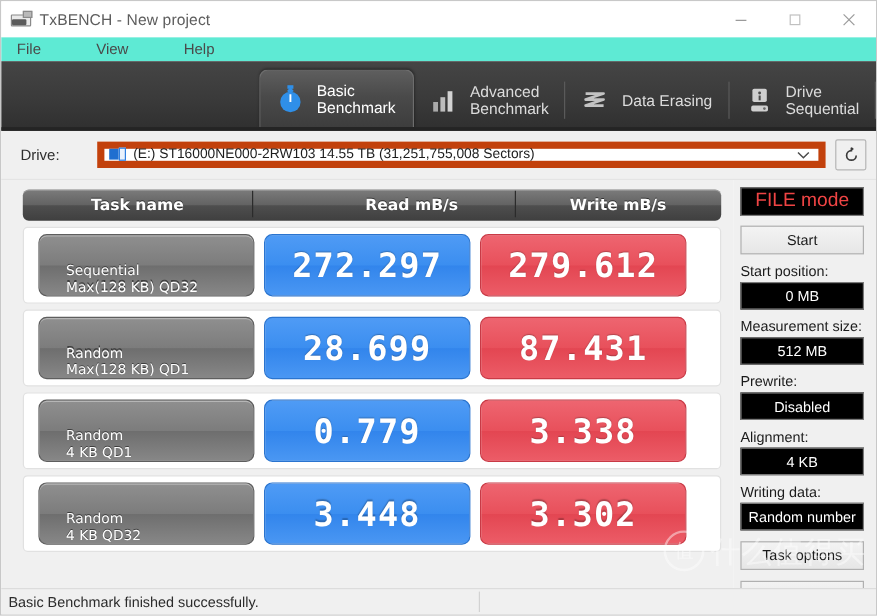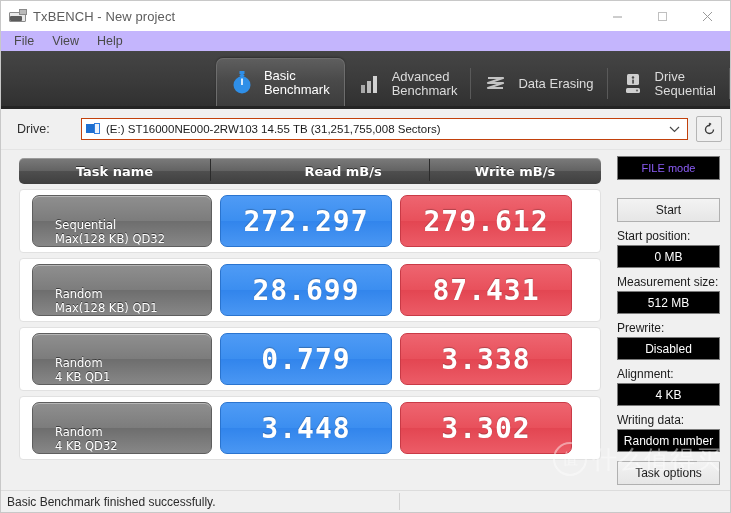--- a/index.html
+++ b/index.html
@@ -16,21 +16,21 @@
   .tb-icon{width:17px;height:14px;margin-left:8px;margin-right:7px;position:relative;flex:0 0 auto;}
   .tb-icon .body{position:absolute;left:0;top:3px;width:15px;height:8px;background:#e9e9e9;border:1px solid #8a8a8a;border-radius:1px;}
   .tb-icon .front{position:absolute;left:1px;top:7px;width:12px;height:5px;background:#5b5b5b;border-radius:1px;}
   .tb-icon .plug{position:absolute;left:10px;top:0px;width:6px;height:4px;background:#b9b9b9;border:1px solid #8a8a8a;}
   .tb-title{font-size:13px;color:#5d5d5d;letter-spacing:.1px;}
   .wincontrols{position:absolute;right:0;top:0;height:30px;display:flex;}
   .wc{width:45px;height:30px;display:flex;align-items:center;justify-content:center;color:#9a9a9a;}
   .wc svg{display:block;}
 
   
-  .menubar{height:20px;background:#c4b5fd;display:flex;align-items:center;padding-left:8px;}
+  .menubar{height:20px;background:#5eead4;display:flex;align-items:center;padding-left:8px;gap:28px;}
   .menu-item{font-size:12.5px;color:#4a4a4a;padding:1px 9px 2px 5px;margin-right:4px;}
 
   
   .tabstrip{height:58px;background:#3b3b3b;display:flex;align-items:flex-end;position:relative;
             background:linear-gradient(to bottom,#454545 0%,#3a3a3a 55%,#2f2f2f 100%);justify-content:flex-end;}
   .tabstrip:after{content:"";position:absolute;left:0;right:0;bottom:0;height:3px;background:#242424;}
   .tab{height:45px;display:flex;align-items:center;padding:0 14px 0 12px;position:relative;margin-bottom:3px;}
   .tab .sep{position:absolute;right:0;top:7px;bottom:7px;width:1px;background:#5a5a5a;}
   .tab.active{
     background:linear-gradient(to bottom,#5e5e5e 0%,#4a4a4a 45%,#3d3d3d 100%);
@@ -38,21 +38,21 @@
     margin-left:7px;height:47px;box-shadow:0 -1px 2px rgba(0,0,0,.3);
   }
   .tab-ico{width:26px;height:26px;margin-right:9px;flex:0 0 auto;position:relative;}
   .tab-lbl{font-size:13px;color:#dcdcdc;line-height:14px;white-space:nowrap;}
   .tab.active .tab-lbl{color:#ffffff;}
   .tab-lbl .l2{display:block;}
 
   
   .driverow{height:40px;background:#f0f0f0;display:flex;align-items:center;padding:0 8px;border-bottom:1px solid #e4e4e4;}
   .drive-label{font-size:12.5px;color:#2e2e2e;width:72px;padding-left:8px;box-sizing:border-box;}
-  .combo{flex:1;height:22px;background:#ffffff;border:1px solid #c2410c;display:flex;align-items:center;padding:0 4px;position:relative;box-sizing:border-box;}
+  .combo{flex:1;height:22px;background:#ffffff;border:6px solid #c2410c;display:flex;align-items:center;padding:0 4px;position:relative;box-sizing:border-box;}
   .drive-ico{width:14px;height:12px;position:relative;margin-right:6px;flex:0 0 auto;}
   .drive-ico .d1{position:absolute;left:0;top:1px;width:8px;height:9px;background:#1f6fd0;}
   .drive-ico .d2{position:absolute;left:8px;top:0px;width:6px;height:11px;border:1px solid #2f7fe0;box-sizing:border-box;background:#eaf2fd;}
   .combo-text{font-size:11.5px;color:#1c1c1c;white-space:nowrap;overflow:hidden;}
   .combo-arrow{position:absolute;right:7px;top:0;bottom:0;display:flex;align-items:center;color:#4a4a4a;}
   .refresh-btn{width:24px;height:24px;margin-left:8px;background:#f0f0f0;border:1px solid #b5b5b5;border-radius:2px;display:flex;align-items:center;justify-content:center;flex:0 0 auto;}
 
   
   .body-wrap{display:flex;height:352px;}
   .left{width:610px;background:#f0f0f0;padding:8px 10px 0 18px;box-sizing:border-box;}
@@ -78,21 +78,21 @@
   .val{width:172px;height:52px;margin-left:8px;border-radius:7px;box-sizing:border-box;
       display:flex;align-items:center;justify-content:center;
       font-family:"DejaVu Sans Mono","Liberation Mono",monospace;
       font-size:28px;font-weight:bold;color:#ffffff;letter-spacing:1px;
       text-shadow:0 -1px 1px rgba(0,0,0,.25);}
   .val.read{background:linear-gradient(to bottom,#4f9bf5 0%,#3b8ef0 50%,#3285ec 51%,#4a97f3 100%);border:1px solid #2a74cf;}
   .val.write{background:linear-gradient(to bottom,#ee6570 0%,#e8505b 50%,#e34652 51%,#ec5c67 100%);border:1px solid #c93a46;}
 
   
   .mode-field{height:22px;background:#000000;border:1px solid #7a7a7a;display:flex;align-items:center;justify-content:center;
-      font-size:11px;color:#8b5cf6;margin-bottom:18px;}
+      font-size:16px;color:#ef4444;margin-bottom:8px;}
   .btn{height:22px;background:linear-gradient(to bottom,#f3f3f3,#e6e6e6);border:1px solid #b0b0b0;
       display:flex;align-items:center;justify-content:center;font-size:12px;color:#1b1b1b;}
   .plabel{font-size:12px;color:#1b1b1b;margin:7px 0 2px 0;}
   .pfield{height:21px;background:#000000;border:1px solid #7a7a7a;display:flex;align-items:center;justify-content:center;
       font-size:12px;color:#ffffff;}
   .spacer8{height:9px;}
 
   
   .statusbar{position:absolute;left:0;right:0;bottom:0;height:21px;background:#f0f0f0;border-top:1px solid #dcdcdc;display:flex;align-items:center;}
   .status-text{font-size:12px;color:#2b2b2b;padding-left:6px;flex:1;}

